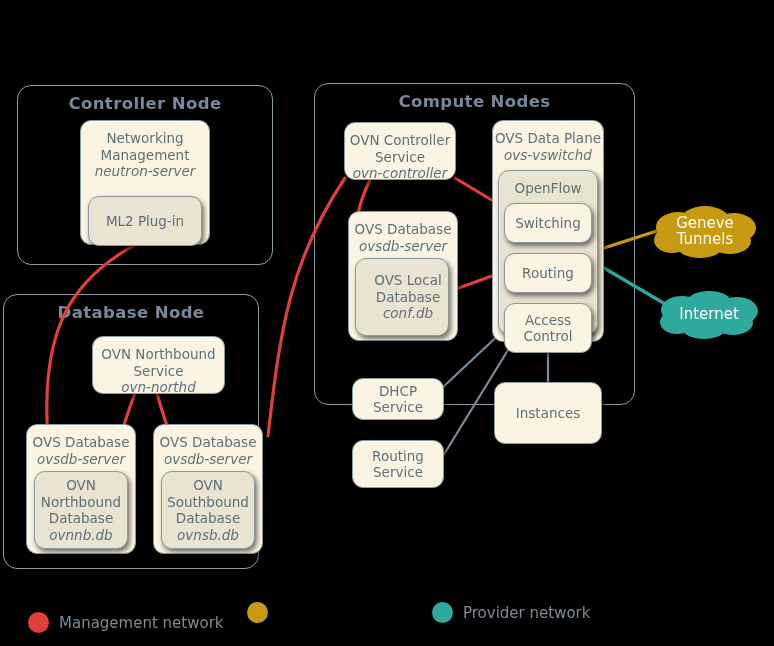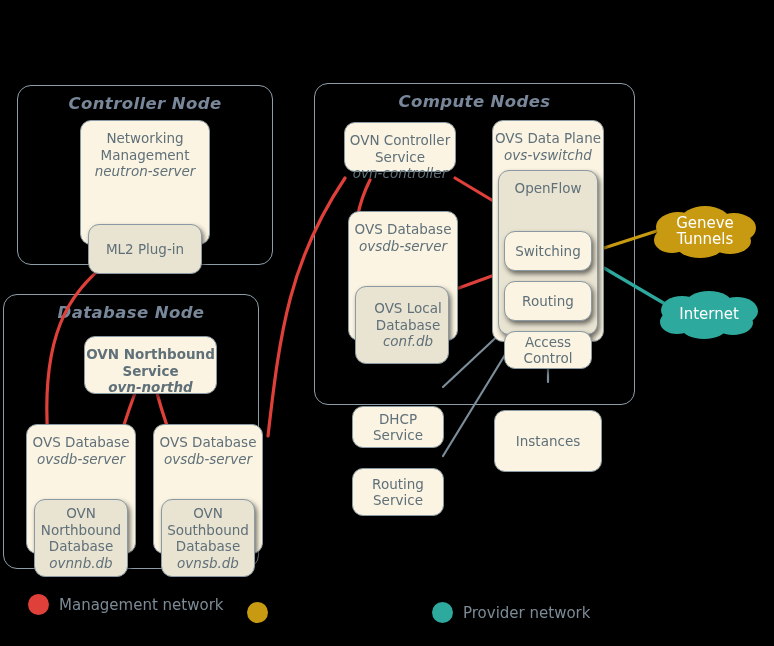--- a/index.html
+++ b/index.html
@@ -38,40 +38,39 @@
   .group-title {
     position: absolute;
     left: 0; width: 100%;
     top: 8px;
     text-align: center;
     font-size: 16.5px;
     font-weight: bold;
     color: #78889a;
     letter-spacing: 0.4px;
     white-space: nowrap;
-    font-style: italic;
   }
 
   
   .box {
     position: absolute;
     border: 1.5px solid #8b9aa2;
     border-radius: 11px;
     background: #fbf4e2;
     box-shadow: 2px 3px 5px rgba(0,0,0,0.55);
     display: flex;
     flex-direction: column;
     align-items: center;
     color: #5f7079;
     font-size: 13.5px;
     line-height: 16.5px;
     text-align: center;
     padding-top: 9px;
   }
-  .box.center { justify-content: center; padding-top: 0; margin-top: 28px; }
+  .box.center { justify-content: center; padding-top: 0; }
   .box.beige { background: #e9e3d1; }
   .box .italic { font-style: italic; }
   .box .lbl { display: block; }
 
   
   .cloud {
     position: absolute;
     display: flex;
     align-items: center;
     justify-content: center;
@@ -168,21 +167,21 @@
 
     <div class="box" style="left:80px; top:120px; width:130px; height:125px;">
       <span class="lbl">Networking</span>
       <span class="lbl">Management</span>
       <span class="lbl italic">neutron-server</span>
     </div>
     <div class="box beige center" style="left:88px; top:196px; width:114px; height:50px;">
       <span class="lbl">ML2 Plug-in</span>
     </div>
 
-    <div class="box" style="left:84px; top:336px; width:133px; height:58px;font-weight:bold;">
+    <div class="box" style="left:92px; top:336px; width:133px; height:58px;">
       <span class="lbl">OVN Northbound</span>
       <span class="lbl">Service</span>
       <span class="lbl italic">ovn-northd</span>
     </div>
 
     <div class="box" style="left:26px; top:424px; width:110px; height:130px;">
       <span class="lbl">OVS Database</span>
       <span class="lbl italic">ovsdb-server</span>
     </div>
     <div class="box beige center" style="left:34px; top:471px; width:94px; height:78px;">
@@ -196,21 +195,21 @@
       <span class="lbl">OVS Database</span>
       <span class="lbl italic">ovsdb-server</span>
     </div>
     <div class="box beige center" style="left:161px; top:471px; width:94px; height:78px;">
       <span class="lbl">OVN</span>
       <span class="lbl">Southbound</span>
       <span class="lbl">Database</span>
       <span class="lbl italic">ovnsb.db</span>
     </div>
 
-    <div class="box" style="left:344px; top:122px; width:112px; height:50px;">
+    <div class="box" style="left:344px; top:122px; width:112px; height:58px;">
       <span class="lbl">OVN Controller</span>
       <span class="lbl">Service</span>
       <span class="lbl italic">ovn-controller</span>
     </div>
 
     <div class="box" style="left:348px; top:211px; width:110px; height:130px;">
       <span class="lbl">OVS Database</span>
       <span class="lbl italic">ovsdb-server</span>
     </div>
     <div class="box beige center" style="left:355px; top:258px; width:94px; height:78px;padding-left:12px;">
@@ -227,21 +226,21 @@
     <div class="box beige" style="left:498px; top:170px; width:100px; height:165px;">
       <span class="lbl">OpenFlow</span>
     </div>
 
     <div class="box center" style="left:504px; top:253px; width:88px; height:40px;">
       <span class="lbl">Routing</span>
     </div>
     <div class="box center" style="left:504px; top:203px; width:88px; height:40px;">
       <span class="lbl">Switching</span>
     </div>
-    <div class="box center" style="left:504px; top:303px; width:88px; height:38px;">
+    <div class="box center" style="left:504px; top:303px; width:88px; height:50px;">
       <span class="lbl">Access</span>
       <span class="lbl">Control</span>
     </div>
 
     <div class="box center" style="left:352px; top:378px; width:92px; height:42px;">
       <span class="lbl">DHCP Service</span>
     </div>
     <div class="box center" style="left:352px; top:440px; width:92px; height:48px;">
       <span class="lbl">Routing</span>
       <span class="lbl">Service</span>
@@ -284,21 +283,21 @@
           <rect x="17" y="18" width="74" height="23" rx="10"></rect>
         </g>
       </svg>
       <div class="cloud-label">
         <span class="lbl">Internet</span>
       </div>
     </div>
 
   </div>
 
-  <div class="legend-item" style="left:28px; top:594px;">
+  <div class="legend-item" style="left:28px; top:612px;">
     <span class="legend-dot" style="background: rgb(224, 64, 58);"></span>
     <span class="legend-text">Management network</span>
   </div>
   <div class="legend-item" style="left:247px; top:602px;">
     <span class="legend-dot" style="background: rgb(199, 154, 18);"></span>
   </div>
   <div class="legend-item" style="left:432px; top:602px;justify-content:flex-end;">
     <span class="legend-dot" style="background: rgb(46, 169, 158);"></span>
     <span class="legend-text">Provider network</span>
   </div>

